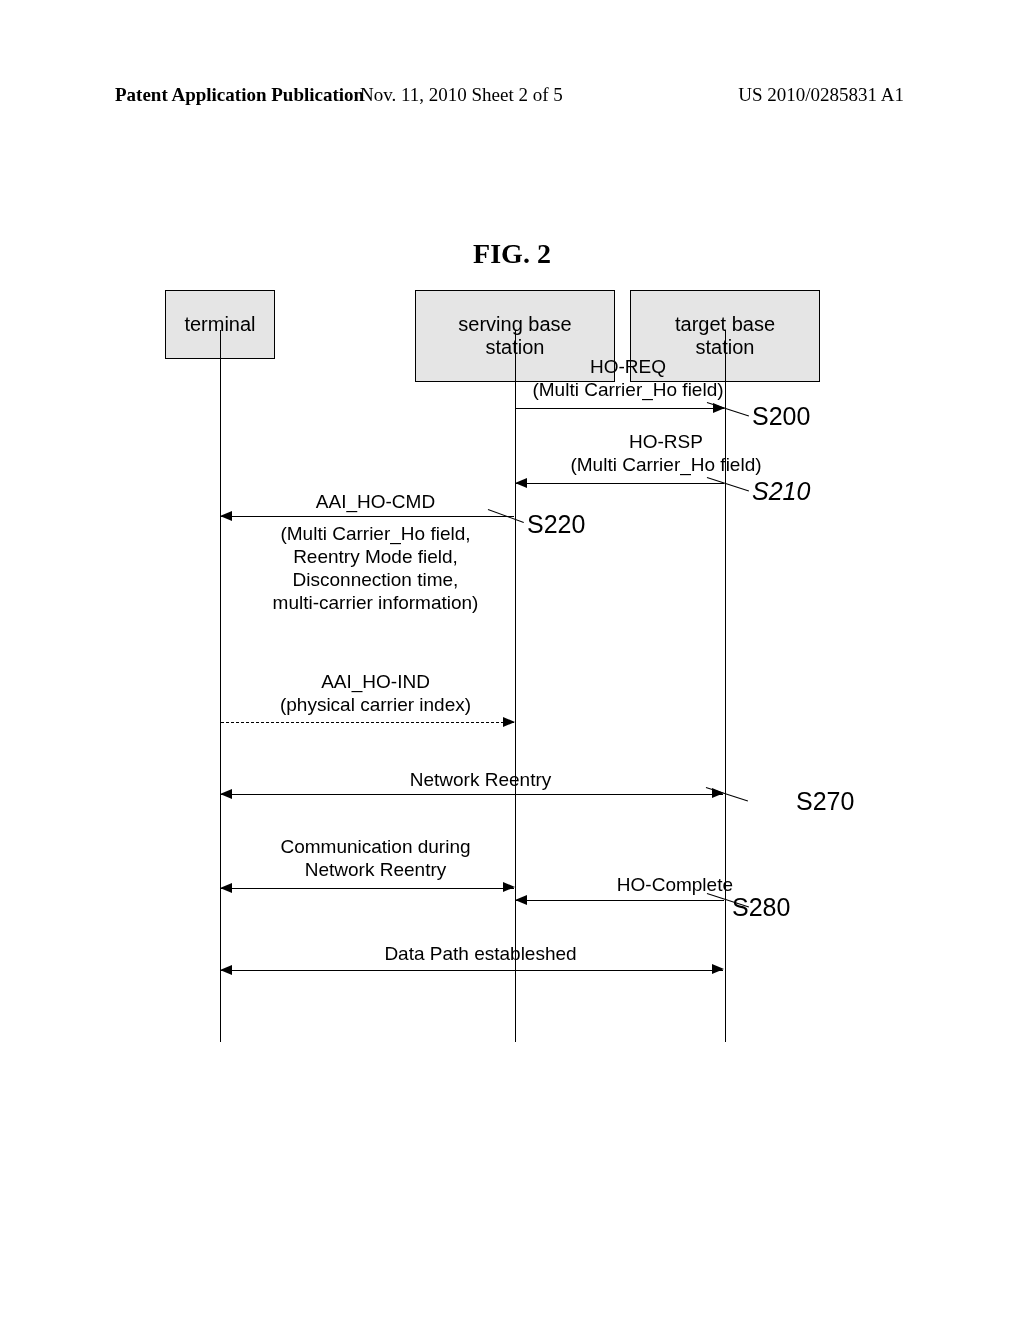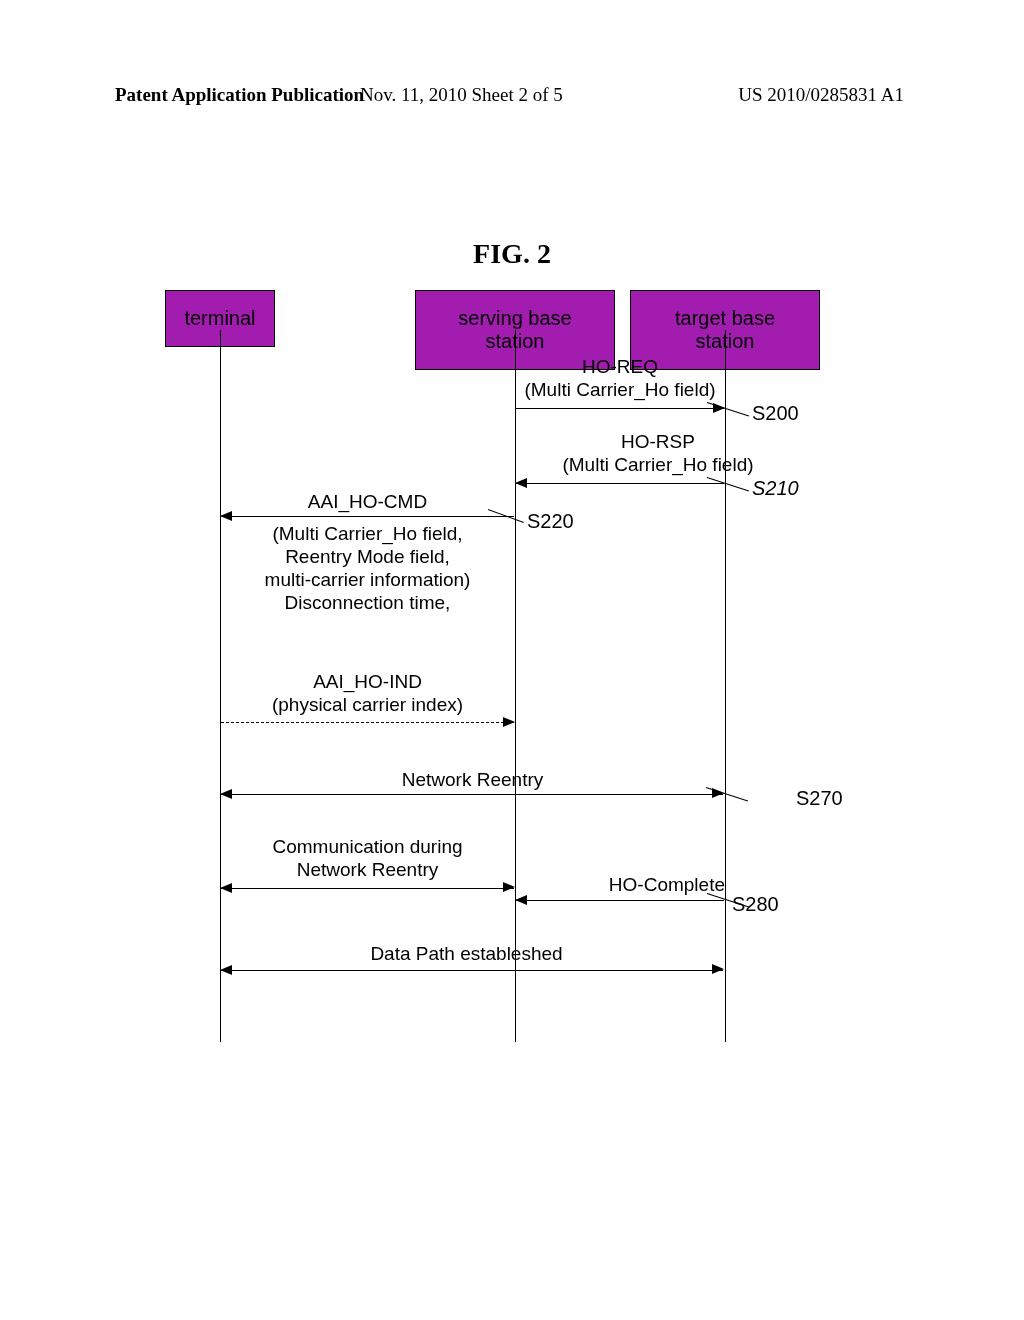--- a/index.html
+++ b/index.html
@@ -55,23 +55,23 @@
     height: 750px;
     font-family: Arial, Helvetica, sans-serif;
     font-size: 20px;
   }
 
   
   .box {
     position: absolute;
     top: 0;
     border: 1.5px solid #000;
-    padding: 16px 14px;
+    padding: 22px 14px;
     text-align: center;
-    background: #a21caf;
+    background: #e5e5e5;
     box-sizing: border-box;
   }
   .box.terminal { left: -5px; width: 110px; }
   .box.serving  { left: 245px; width: 200px; }
   .box.target   { left: 460px; width: 190px; }
 
   .lifeline {
     position: absolute;
     top: 40px;
     width: 0;
@@ -102,25 +102,26 @@
   }
   .arrow.left::after {
     left: -1px; top: -6px;
     border-right: 12px solid #000;
   }
 
   .lbl {
     position: absolute;
     text-align: center;
     white-space: nowrap;
+    padding-left: 8px;
   }
   .lbl.small { font-size: 19px; line-height: 23px; }
   .step {
     position: absolute;
-    font-size: 20px;
+    font-size: 25px;
     white-space: nowrap;
   }
   .leader {
     position: absolute;
     border-top: 1.2px solid #000;
     height: 0;
     transform-origin: left center;
   }
 </style>
 </head>
@@ -168,22 +169,22 @@
     <div class="leader" style="left:537px; top:187px; width:44px; transform:rotate(18deg);"></div>
     <div class="step" style="left:582px; top:187px;font-style:italic;">S210</div>
 
     <div class="lbl small" style="left:50px; width:295px; top:200px; text-align:center;">AAI_HO-CMD</div>
     <div class="arrow left" style="left:51px; width:293px; top:226px;"></div>
     <div class="leader" style="left:318px; top:219px; width:38px; transform:rotate(20deg);"></div>
     <div class="step" style="left:357px; top:220px;">S220</div>
     <div class="lbl small" style="left:50px; width:295px; top:232px;">
       <div>(Multi Carrier_Ho field,</div>
       <div>Reentry Mode field,</div>
+      <div>Disconnection time,</div>
       <div>multi-carrier information)</div>
-      <div>Disconnection time,</div>
     </div>
 
     <div class="lbl small" style="left:50px; width:295px; top:380px;">
       <div>AAI_HO-IND</div>
       <div>(physical carrier index)</div>
     </div>
     <div class="arrow dashed right" style="left:51px; width:293px; top:432px;"></div>
 
     <div class="lbl small" style="left:50px; width:505px; top:478px;">Network Reentry</div>
     <div class="arrow left" style="left:51px;  width:502px; top:504px;"></div>
@@ -196,18 +197,18 @@
       <div>Network Reentry</div>
     </div>
     <div class="arrow left" style="left:51px; width:293px; top:598px;"></div>
     <div class="arrow right" style="left:51px; width:293px; top:598px; border:none;"></div>
 
     <div class="lbl small" style="left:345px; width:210px; top:583px; text-align:right; padding-right:6px;">HO-Complete</div>
     <div class="arrow left" style="left:346px; width:208px; top:610px;"></div>
     <div class="leader" style="left:537px; top:603px; width:44px; transform:rotate(18deg);"></div>
     <div class="step" style="left:562px; top:603px;">S280</div>
 
-    <div class="lbl small" style="left:44px; width:505px; top:652px;">Data Path estableshed</div>
+    <div class="lbl small" style="left:50px; width:505px; top:652px;">Data Path estableshed</div>
     <div class="arrow left" style="left:51px; width:502px; top:680px;"></div>
     <div class="arrow right" style="left:51px; width:502px; top:680px; border:none;"></div>
 
   </div>
 </div>
 
 </body></html>

